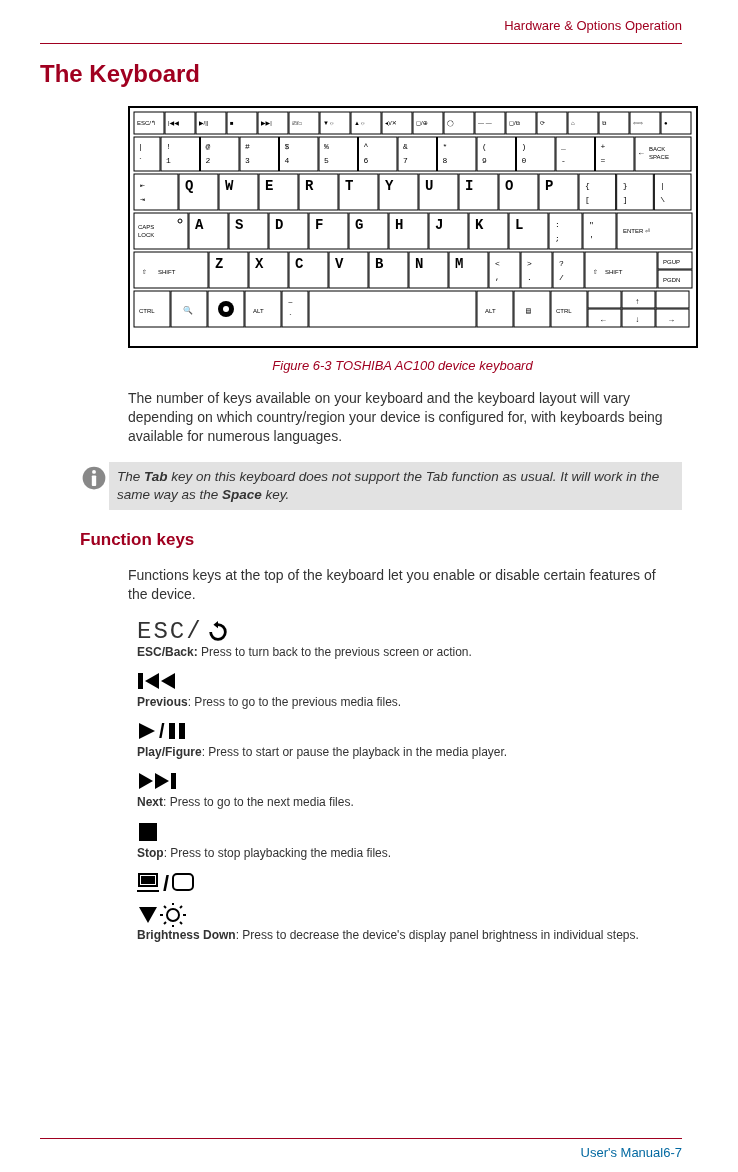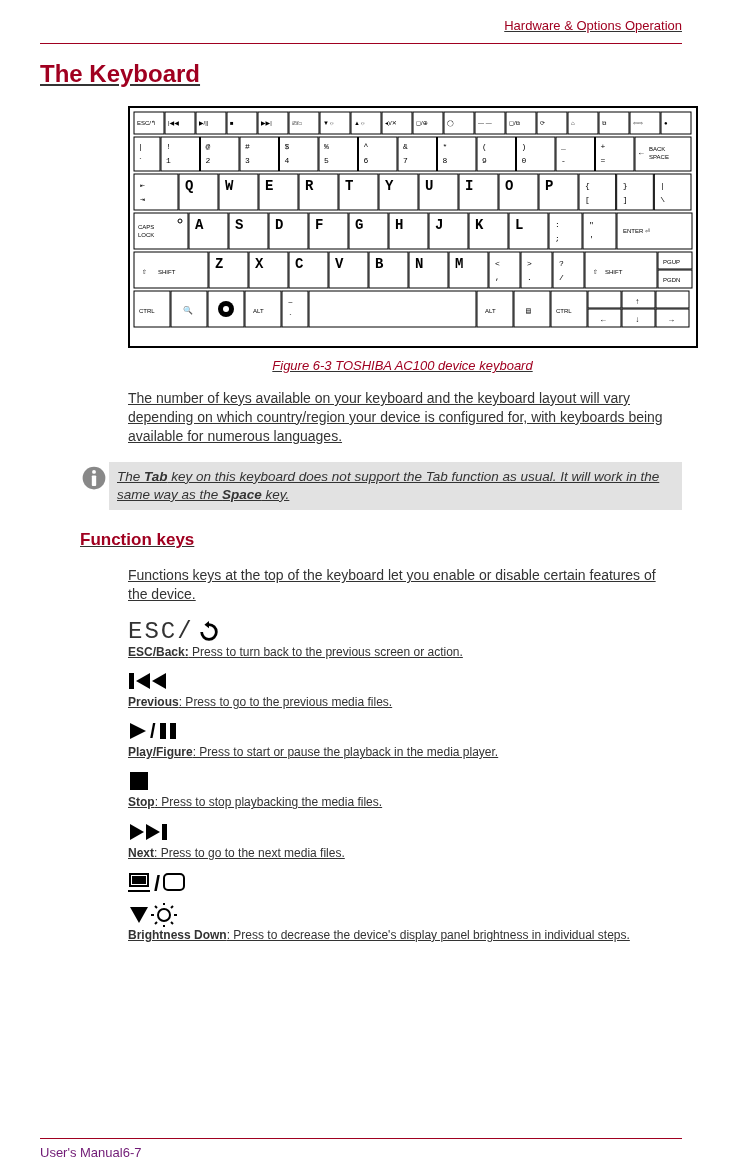--- a/index.html
+++ b/index.html
@@ -8,21 +8,20 @@
     background: #fff;
     font-family: Arial, Helvetica, sans-serif;
     color: #333;
   }
   .page {
     width: 722px;
     min-height: 1172px;
     box-sizing: border-box;
     padding: 18px 40px 12px 40px;
     position: relative;
-    text-decoration: underline;
   }
   .top-rule {
     border-top: 1px solid #a00020;
     margin-top: 10px;
   }
   .header-text {
     text-align: right;
     color: #a00020;
     font-size: 13px;
     margin-bottom: 2px;
@@ -73,21 +72,21 @@
     padding: 6px 8px;
     flex: 1;
   }
   h2.subhead {
     color: #a00020;
     font-size: 17px;
     font-weight: bold;
     margin: 6px 0 10px 40px;
   }
   .fn-block {
-    margin: 10px 0 10px 0;
+    margin: 10px 0 10px 9px;
   }
   .fn-icon {
     height: 22px;
     margin-bottom: 2px;
   }
   .fn-icon svg { display:block; }
   .fn-label {
     font-size: 12px;
     line-height: 1.35;
   }
@@ -106,22 +105,22 @@
     left: 40px;
     right: 40px;
     bottom: 12px;
   }
   .footer-rule {
     border-top: 1px solid #a00020;
     margin-bottom: 6px;
   }
   .footer-row {
     display: flex;
-    justify-content: flex-start;
-    color: #701a75;
+    justify-content: flex-end;
+    color: #0369a1;
     font-size: 13px;
   }
 </style>
 </head>
 <body>
 
 <div class="page">
 
   <div class="header-text">Hardware &amp; Options Operation</div>
   <div class="top-rule"></div>
@@ -396,36 +395,36 @@
             <text x="22" y="18" font-family="Arial" font-size="20" font-weight="bold">/</text>
             <rect x="32" y="3" width="6" height="16" fill="#000"></rect>
             <rect x="42" y="3" width="6" height="16" fill="#000"></rect>
           </svg>
       </div>
       <div class="fn-label"><b>Play/Figure</b><span>: Press to start or pause the playback in the media player.</span></div>
     </div>
 
     <div class="fn-block">
       <div class="fn-icon">
-        <svg width="22" height="22" viewBox="0 0 22 22">
-            <rect x="2" y="2" width="18" height="18" fill="#000"></rect>
-          </svg>
-      </div>
-      <div class="fn-label"><b>Stop</b><span>: Press to stop playbacking the media files.</span></div>
-    </div>
-
-    <div class="fn-block">
-      <div class="fn-icon">
         <svg width="44" height="22" viewBox="0 0 44 22">
             <polygon points="2,3 16,11 2,19" fill="#000"></polygon>
             <polygon points="18,3 32,11 18,19" fill="#000"></polygon>
             <rect x="34" y="3" width="5" height="16" fill="#000"></rect>
           </svg>
       </div>
       <div class="fn-label"><b>Next</b><span>: Press to go to the next media files.</span></div>
+    </div>
+
+    <div class="fn-block">
+      <div class="fn-icon">
+        <svg width="22" height="22" viewBox="0 0 22 22">
+            <rect x="2" y="2" width="18" height="18" fill="#000"></rect>
+          </svg>
+      </div>
+      <div class="fn-label"><b>Stop</b><span>: Press to stop playbacking the media files.</span></div>
     </div>
 
     <div class="fn-block">
       <div class="fn-icon">
         <svg width="58" height="24" viewBox="0 0 58 24">
           <rect x="2" y="3" width="18" height="12" fill="none" stroke="#000" stroke-width="2"></rect>
           <rect x="4" y="5" width="14" height="8" fill="#000"></rect>
           <line x1="0" y1="20" x2="22" y2="20" stroke="#000" stroke-width="2"></line>
           <text x="26" y="20" font-family="Arial" font-size="22" font-weight="bold">/</text>
           <rect x="36" y="3" width="20" height="16" rx="4" fill="none" stroke="#000" stroke-width="2"></rect>

